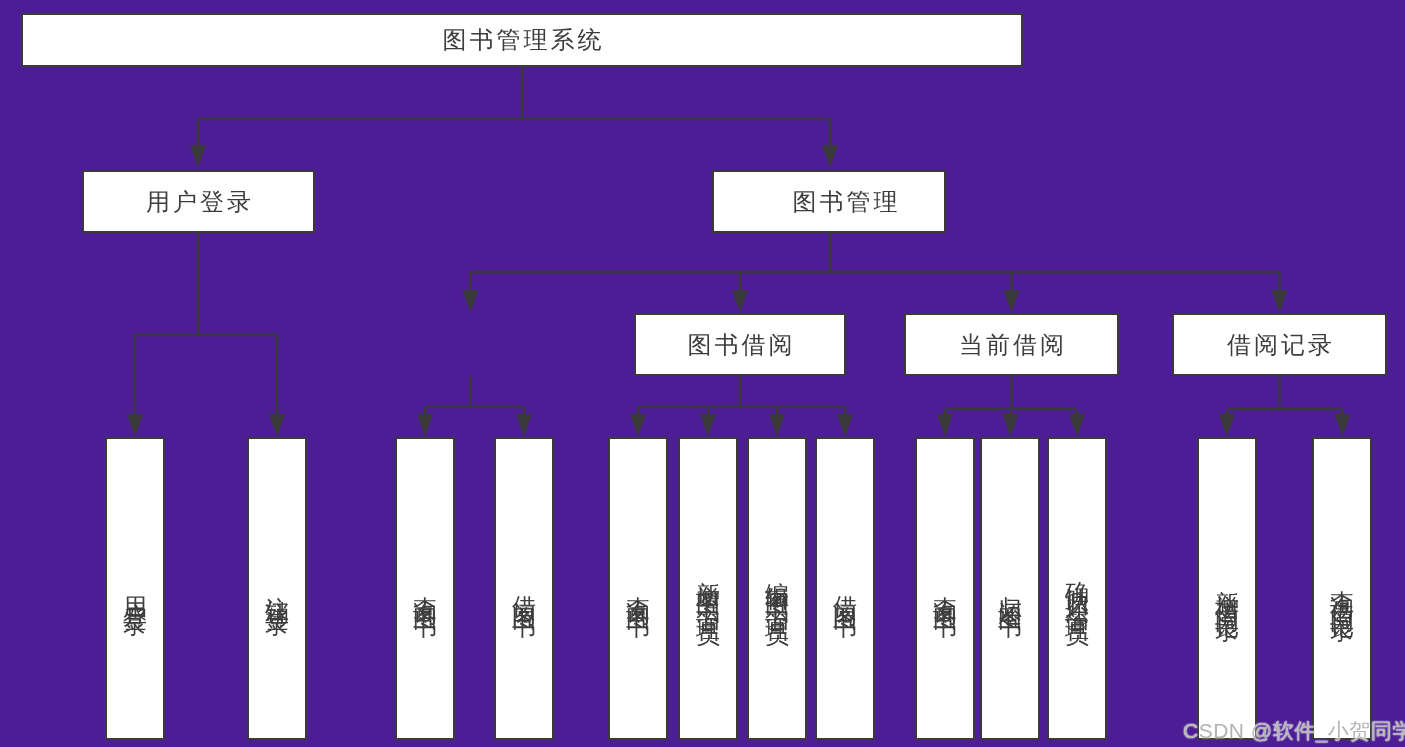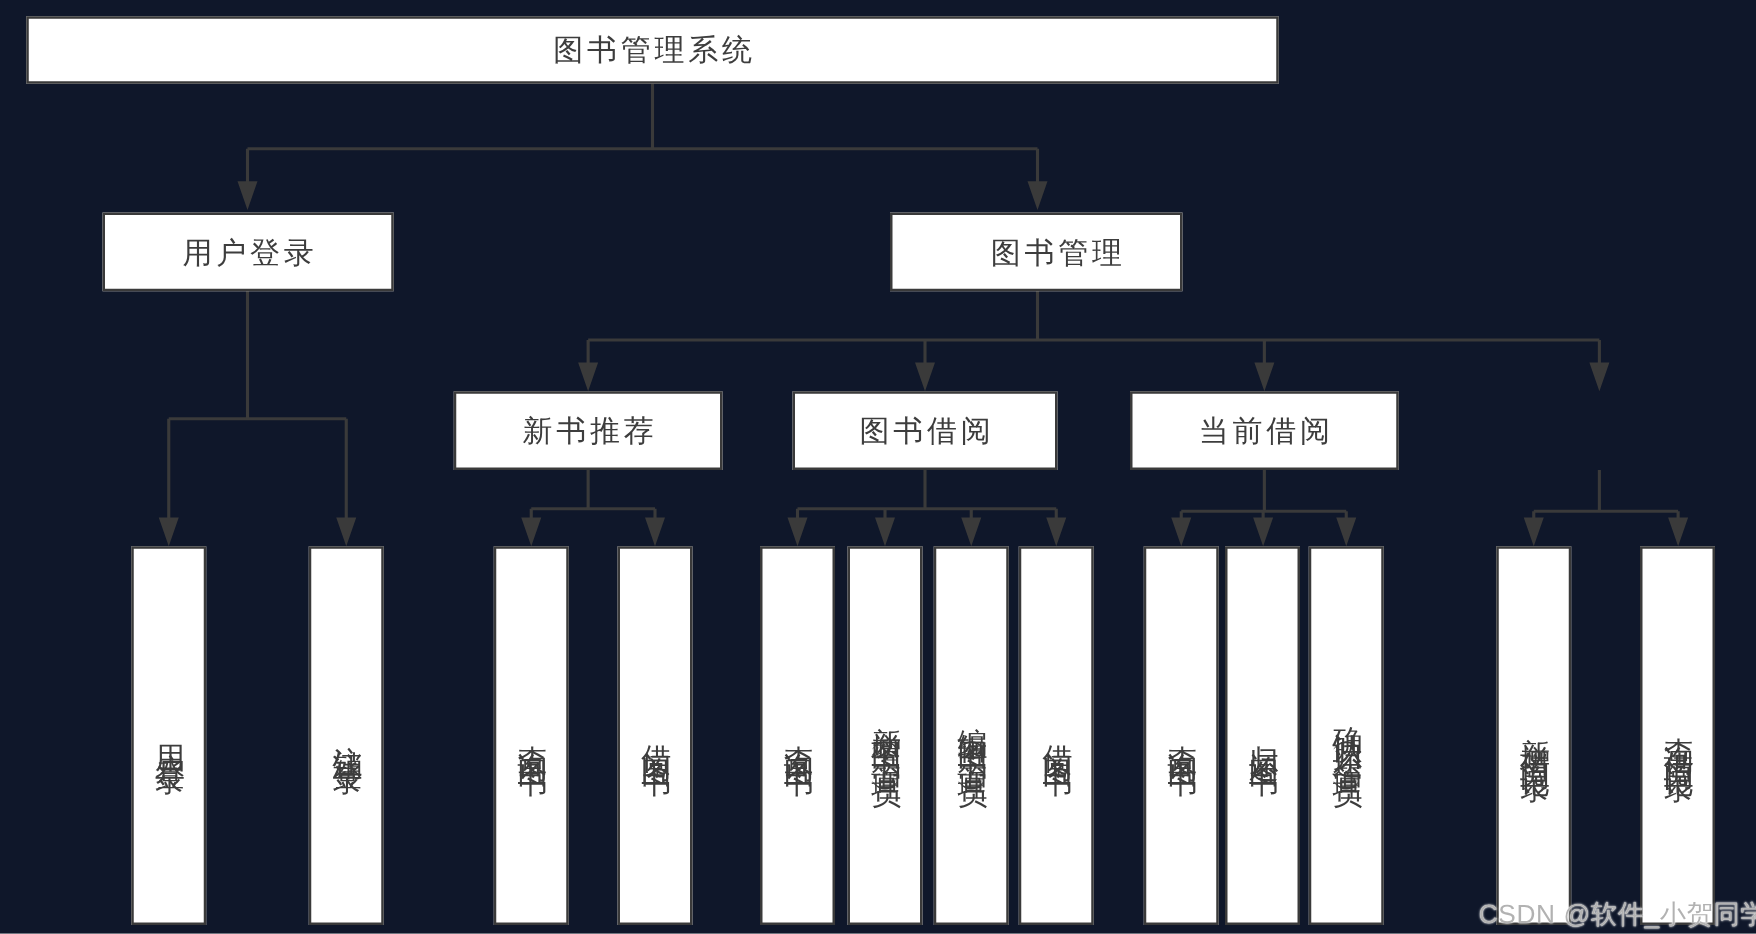--- a/index.html
+++ b/index.html
@@ -1,20 +1,20 @@
 <!DOCTYPE html>
 <html><head>
 <meta charset="utf-8">
 <style>
   html, body { margin: 0; padding: 0; background: #ffffff; }
   .canvas {
     position: relative;
     width: 1405px;
     height: 747px;
-    background: #0f172a;
+    background: #4c1d95;
     font-family: "Liberation Sans", "DejaVu Sans", sans-serif;
     overflow: hidden;
   }
   .connectors {
     position: absolute;
     left: 0; top: 0;
     width: 1405px; height: 747px;
     z-index: 1;
   }
   .node {
@@ -87,28 +87,28 @@
     <span>图书管理系统</span>
   </div>
 
   <div class="node node-h" style="left:82px; top:170px; width:233px; height:63px;">
     <span>用户登录</span>
   </div>
   <div class="node node-h" style="left:712px; top:170px; width:234px; height:63px;padding-left:32px;">
     <span>图书管理</span>
   </div>
 
-  <div class="node node-h" style="left:363px; top:313px; width:215px; height:63px;">
-    <span>新书推荐</span>
-  </div>
   <div class="node node-h" style="left:634px; top:313px; width:212px; height:63px;">
     <span>图书借阅</span>
   </div>
   <div class="node node-h" style="left:904px; top:313px; width:215px; height:63px;">
     <span>当前借阅</span>
+  </div>
+  <div class="node node-h" style="left:1172px; top:313px; width:215px; height:63px;">
+    <span>借阅记录</span>
   </div>
 
   <div class="node node-v" style="left:105px; top:437px; width:60px; height:303px;">
     <span class="vtext">用户登录</span>
   </div>
   <div class="node node-v" style="left:247px; top:437px; width:60px; height:303px;">
     <span class="vtext">注销登录</span>
   </div>
 
   <div class="node node-v" style="left:395px; top:437px; width:60px; height:303px;">

